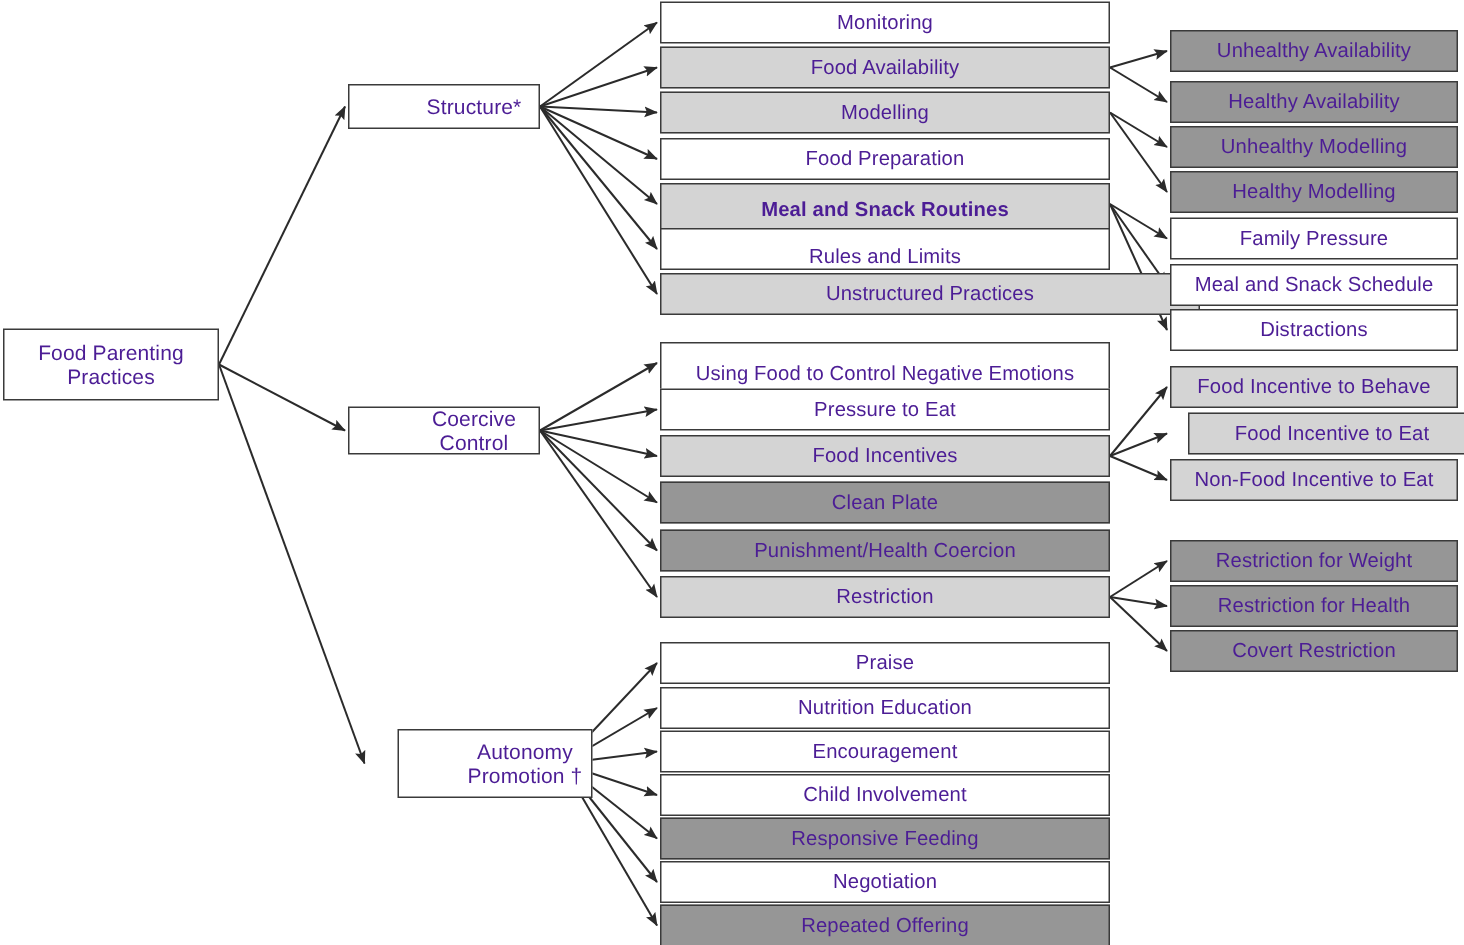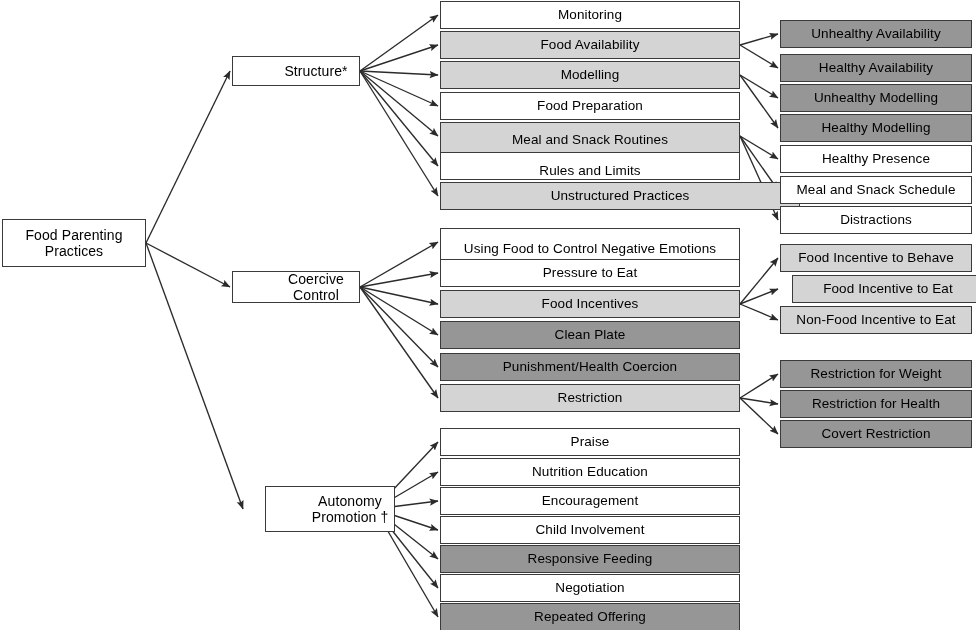--- a/index.html
+++ b/index.html
@@ -27,21 +27,21 @@
   }
   .node {
     position: absolute;
     box-sizing: border-box;
     border: 1.4px solid #3a3a3a;
     display: flex;
     align-items: center;
     justify-content: center;
     text-align: center;
     font-size: 13.5px;
-    color: #000000;
+    color: #4c1d95;
     line-height: 1.15;
     letter-spacing: 0.1px;
     background: #ffffff;
     z-index: 2;
   }
   .fill-white  { background: #ffffff; }
   .fill-light  { background: #d4d4d4; }
   .fill-dark   { background: #969696; }
   .node.root {
     font-size: 14px;
@@ -123,21 +123,21 @@
       </div>
       <div class="node l2 fill-light" style="left: 440px; top: 31px; width: 300px; height: 28px;">
         <span class="lbl">Food Availability</span>
       </div>
       <div class="node l2 fill-light" style="left: 440px; top: 61px; width: 300px; height: 28px;">
         <span class="lbl">Modelling</span>
       </div>
       <div class="node l2 fill-white" style="left: 440px; top: 92px; width: 300px; height: 28px;">
         <span class="lbl">Food Preparation</span>
       </div>
-      <div class="node l2 fill-light" style="left: 440px; top: 122px; width: 300px; height: 36px;">
+      <div class="node l2 fill-light" style="left: 440px; top: 122px; width: 300px; height: 36px; font-weight: bold;">
         <span class="lbl">Meal and Snack Routines</span>
       </div>
       <div class="node l2 fill-white" style="left: 440px; top: 152px; width: 300px; height: 28px; align-items: flex-end;">
         <span class="lbl">Rules and Limits</span>
       </div>
       <div class="node l2 fill-light" style="left: 440px; top: 182px; width: 360px; height: 28px;">
         <span class="lbl">Unstructured Practices</span>
       </div>
       <div class="node l2 fill-white" style="left: 440px; top: 228px; width: 300px; height: 42px;">
         <span class="lbl">Using Food to Control Negative Emotions</span>
@@ -184,21 +184,21 @@
       <div class="node l3 fill-dark" style="left: 780px; top: 54px; width: 192px; height: 28px;">
         <span class="lbl">Healthy Availability</span>
       </div>
       <div class="node l3 fill-dark" style="left: 780px; top: 84px; width: 192px; height: 28px;">
         <span class="lbl">Unhealthy Modelling</span>
       </div>
       <div class="node l3 fill-dark" style="left: 780px; top: 114px; width: 192px; height: 28px;">
         <span class="lbl">Healthy Modelling</span>
       </div>
       <div class="node l3 fill-white" style="left: 780px; top: 145px; width: 192px; height: 28px;">
-        <span class="lbl">Healthy Presence</span>
+        <span class="lbl">Family Pressure</span>
       </div>
       <div class="node l3 fill-white" style="left: 780px; top: 176px; width: 192px; height: 28px;">
         <span class="lbl">Meal and Snack Schedule</span>
       </div>
       <div class="node l3 fill-white" style="left: 780px; top: 206px; width: 192px; height: 28px;">
         <span class="lbl">Distractions</span>
       </div>
       <div class="node l3 fill-light" style="left: 780px; top: 244px; width: 192px; height: 28px;">
         <span class="lbl">Food Incentive to Behave</span>
       </div>

